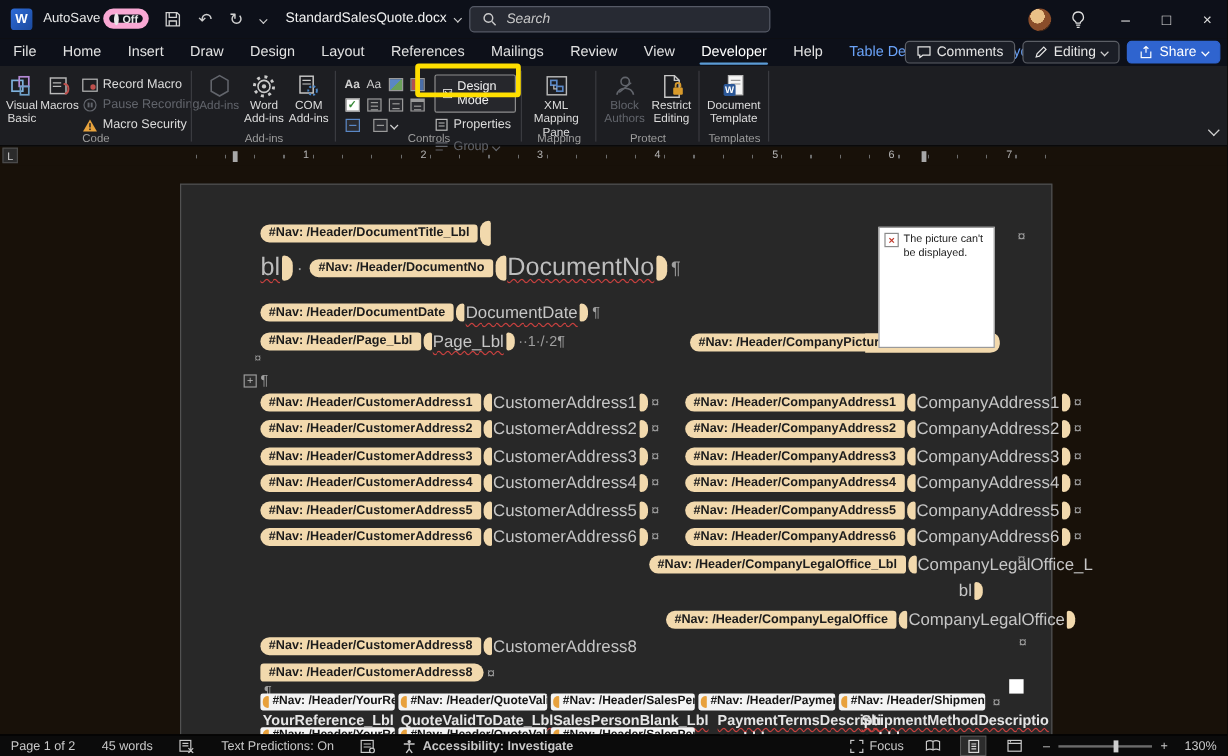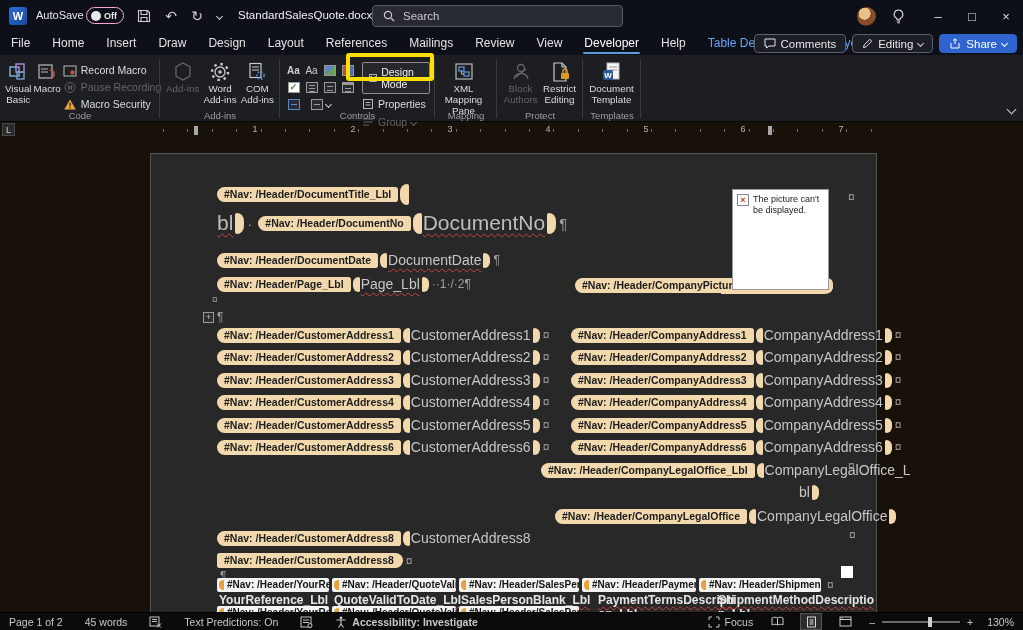--- a/index.html
+++ b/index.html
@@ -6,32 +6,32 @@
   html,body { background:#000; }
   #app {
     position:relative; width:1023px; height:630px; overflow:hidden;
     background:#181109; font-family:"Liberation Sans", sans-serif;
     -webkit-font-smoothing:antialiased; color:#e4e4e4;
   }
   
   .titlebar { position:absolute; top:0; left:0; width:1023px; height:32px; background:#0d1019; display:flex; align-items:center; }
   .word-logo { position:absolute; left:9px; top:7px; width:18px; height:18px; border-radius:3px; background:linear-gradient(135deg,#2d6bd8,#1b4a9e); color:#fff; font-size:11px; font-weight:bold; display:flex; align-items:center; justify-content:center; }
   .autosave { position:absolute; left:36px; top:9px; font-size:11px; color:#e8e8e8; }
-  .toggle { position:absolute; left:86px; top:7px; width:38px; height:17px; border:1px solid #f9a8d4; border-radius:9px; display:flex; align-items:center; gap:3px; padding:0 4px; cursor:pointer; }
+  .toggle { position:absolute; left:86px; top:7px; width:38px; height:17px; border:5px solid #f9a8d4; border-radius:9px; display:flex; align-items:center; gap:3px; padding:0 4px; cursor:pointer; }
   .toggle .knob { width:10px; height:10px; background:#e8e8e8; border-radius:50%; }
   .toggle .tl { font-size:9px; font-weight:bold; color:#e8e8e8; }
   .qat { position:absolute; top:0; height:32px; display:flex; align-items:center; justify-content:center; color:#cfcfcf; }
   .qat.save { left:132px; width:24px; }
   .qat.undo { left:158px; width:26px; font-size:14px; }
   .qat.redo { left:186px; width:22px; font-size:14px; }
   .qat.qcaret { left:210px; width:18px; }
   .chev { width:7px; height:7px; border-right:1.5px solid #cfcfcf; border-bottom:1.5px solid #cfcfcf; transform:rotate(45deg); display:inline-block; }
   .chev.sm { width:5px; height:5px; }
   .doc-title { position:absolute; left:238px; top:9px; font-size:11.5px; color:#f0f0f0; display:flex; align-items:center; gap:7px; }
-  .searchbox { position:absolute; left:372px; top:5px; width:251px; height:22px; background:#272a33; border:1px solid #565a66; border-radius:4px; display:flex; align-items:center; gap:8px; padding:0 10px; font-size:11.5px; color:#c9c9c9; }
+  .searchbox { position:absolute; left:391px; top:5px; width:251px; height:22px; background:#272a33; border:1px solid #565a66; border-radius:4px; display:flex; align-items:center; gap:8px; padding:0 10px; font-size:11.5px; color:#c9c9c9;font-style:italic; }
   .tb-right { position:absolute; right:0; top:0; height:32px; display:flex; align-items:center; }
   .avatar { width:19px; height:19px; border-radius:50%; background:radial-gradient(circle at 40% 35%, #e9c087 0 35%, #8a4d2a 36% 70%, #4a2a18 71%); margin-right:16px; }
   .bulb { margin-right:16px; }
   .winbtn { width:34px; height:32px; display:flex; align-items:center; justify-content:center; font-size:13px; color:#dedede; }
   
   .menubar { position:absolute; top:32px; left:0; width:1023px; height:23px; background:#0d1019; display:flex; align-items:center; }
   .mtab { padding:2px 11px 4px; font-size:12px; color:#e2e2e2; cursor:pointer; position:relative; }
   .mtab.active { color:#fff; }
   .mtab.active::after { content:""; position:absolute; left:10px; right:10px; bottom:0; height:2px; background:#5b9bd5; border-radius:1px; }
   .mtab.ctx { color:#6aa2f7; }
@@ -198,21 +198,21 @@
           </svg>
         <span>Visual Basic</span>
       </div>
       <div class="bigbtn">
         <svg class="ric" width="22" height="22" viewBox="0 0 22 22">
             <rect x="3" y="4" width="13" height="13" fill="none" stroke="#b9b9b9" stroke-width="1.2"></rect>
             <line x1="5" y1="8" x2="12" y2="8" stroke="#b9b9b9"></line>
             <line x1="5" y1="11" x2="12" y2="11" stroke="#b9b9b9"></line>
             <path d="M14 9c3 0 4 1 4 4 0 3-1 4-3 4" fill="none" stroke="#c0504d" stroke-width="1.6"></path>
           </svg>
-        <span>Macro</span>
+        <span>Macros</span>
       </div>
       <div class="smallcol">
         <div class="smallbtn">
           <svg class="ric" width="14" height="13" viewBox="0 0 14 13">
               <rect x="1" y="2" width="12" height="10" fill="none" stroke="#b9b9b9"></rect>
               <circle cx="9.5" cy="8.5" r="2.2" fill="#c0504d"></circle>
             </svg>
           <span>Record Macro</span>
         </div>
         <div class="smallbtn dis">

